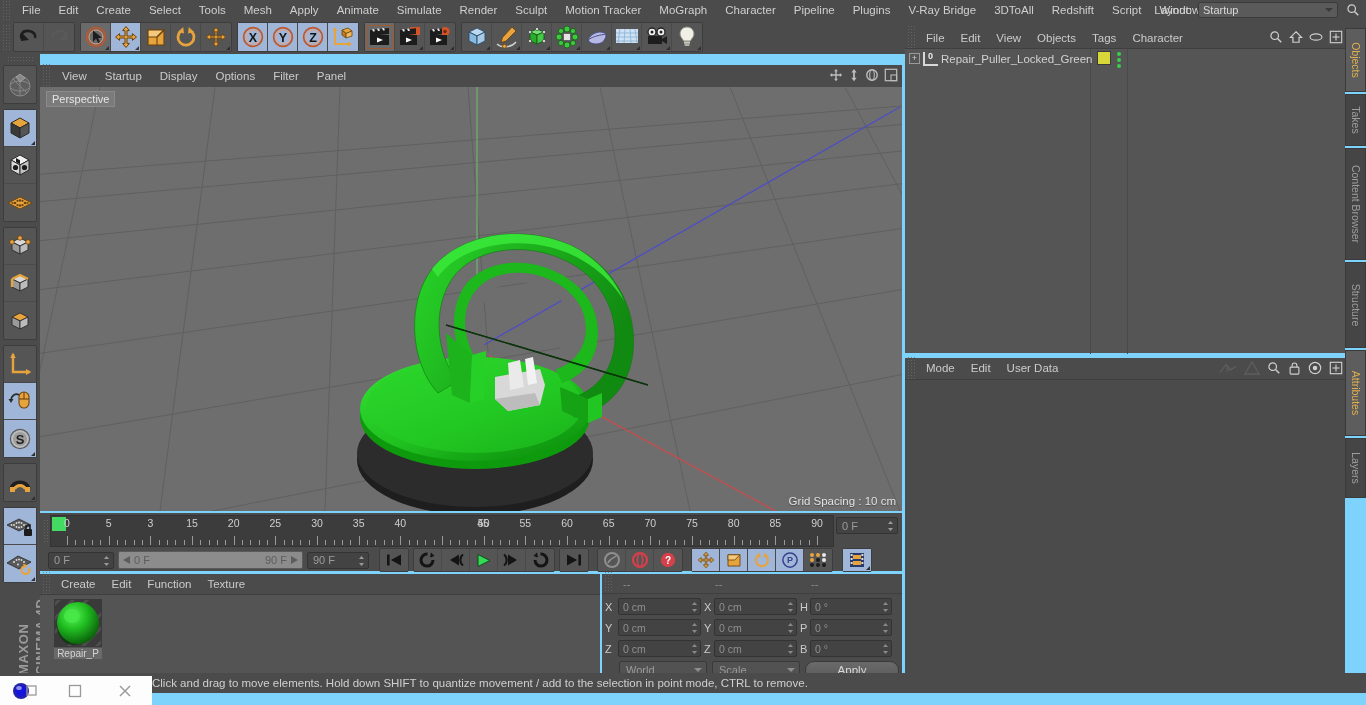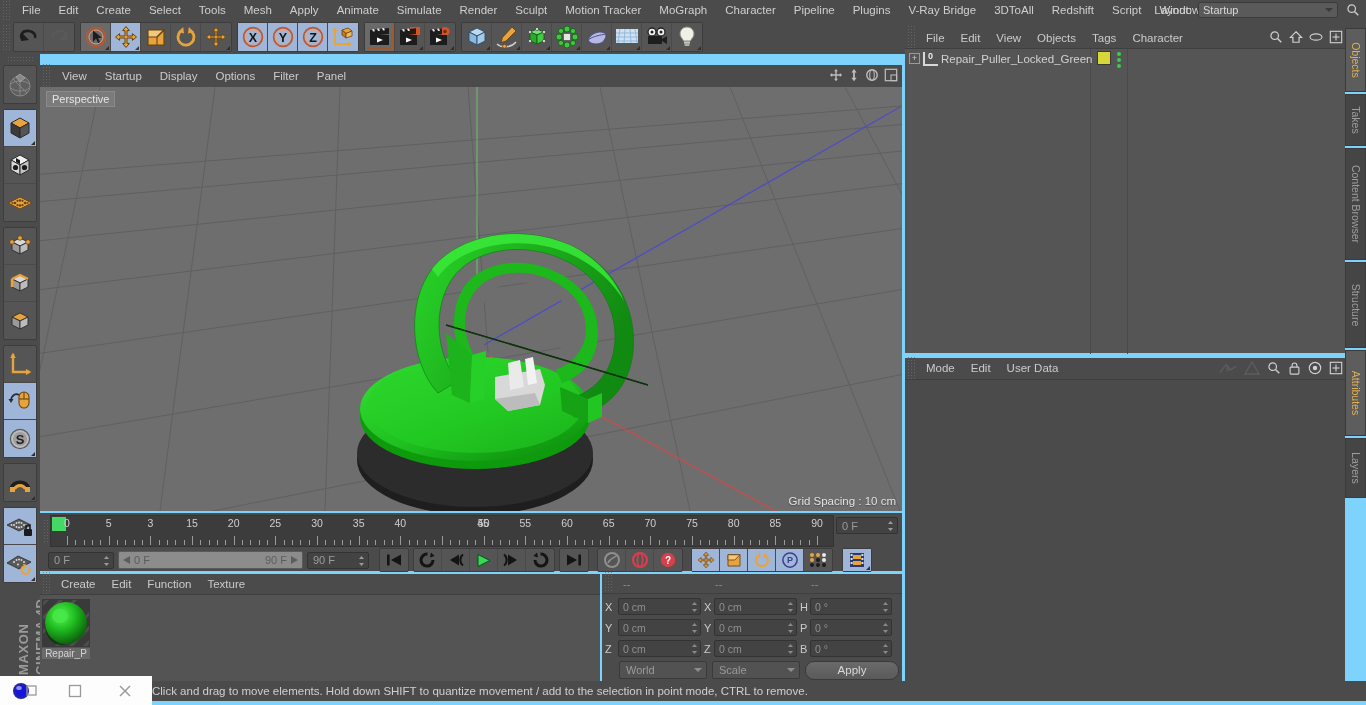--- a/index.html
+++ b/index.html
@@ -78,21 +78,21 @@
   .pbtn{width:28px;height:22px;display:flex;align-items:center;justify-content:center;border-right:1px solid #4a4a4a;position:relative;}
   .pbtn:last-child{border-right:none;}
   .pbtn.on{background:#9fb6d8;}
   .pbtn .corner{position:absolute;right:1px;bottom:1px;width:0;height:0;border-left:4px solid transparent;border-bottom:4px solid #2e2e2e;}
 
   
   .mat-panel{position:absolute;left:40px;top:574px;width:560px;height:113px;background:#4b4b4b;}
   .pm-menu{height:20px;display:flex;align-items:center;}
   .pm-menu .mi{padding:0 8px;line-height:20px;font-size:11.5px;color:#cbcbcb;}
   .mat-body{position:absolute;left:0;top:20px;width:560px;height:93px;background:#545454;border-top:1px solid #3f3f3f;}
-  .mat-item{position:absolute;left:2px;top:4px;width:64px;height:62px;}
+  .mat-item{position:absolute;left:14px;top:4px;width:64px;height:62px;}
   .mat-thumb{width:48px;height:48px;border:1px solid #3a3a3a;position:relative;overflow:hidden;background:#3a3a3a;}
   .mat-name{width:48px;text-align:center;font-size:10px;color:#d4d4d4;background:#6a6a6a;margin-top:1px;overflow:hidden;white-space:nowrap;}
 
   
   .coord-panel{position:absolute;left:602px;top:574px;width:300px;height:113px;background:#4b4b4b;}
   .coord-hdr{height:19px;display:flex;align-items:center;}
   .coord-hdr .dash{font-size:11px;color:#8e8e8e;}
   .coord-body{position:absolute;left:0;top:19px;width:300px;height:94px;background:#4b4b4b;border-top:1px solid #3f3f3f;padding:3px 3px 0 3px;}
   .crow{display:flex;align-items:center;height:19px;margin-bottom:2px;}
   .clbl{width:13px;font-size:11px;color:#cbcbcb;text-align:left;}
@@ -133,21 +133,21 @@
 
   
   .rtabs{position:absolute;right:0;top:28px;width:21px;height:660px;}
   .rtab{width:21px;background:#454545;border:1px solid #3a3a3a;margin-bottom:2px;position:relative;}
   .rtab.act{background:#5d5d5d;}
   .rtab span{position:absolute;left:50%;top:50%;transform:translate(-50%,-50%) rotate(90deg);
     white-space:nowrap;font-size:10.5px;color:#9e9e9e;}
   .rtab.act span{color:#e0b050;}
 
   
-  .statusbar{position:absolute;left:0;bottom:4px;width:1366px;height:20px;background:#4b4b4b;display:flex;align-items:center;}
+  .statusbar{position:absolute;left:0;bottom:12px;width:1366px;height:20px;background:#4b4b4b;display:flex;align-items:center;}
   .status-txt{font-size:11.5px;color:#cfcfcf;padding-left:152px;white-space:nowrap;overflow:hidden;}
 
   
   .taskbar{position:absolute;left:0;bottom:0;width:152px;height:29px;background:#fdfdfd;display:flex;align-items:center;z-index:60;}
   .tb-i{width:50px;height:29px;display:flex;align-items:center;justify-content:center;}
 </style>
 </head>
 <body>
 
 <div id="app">

